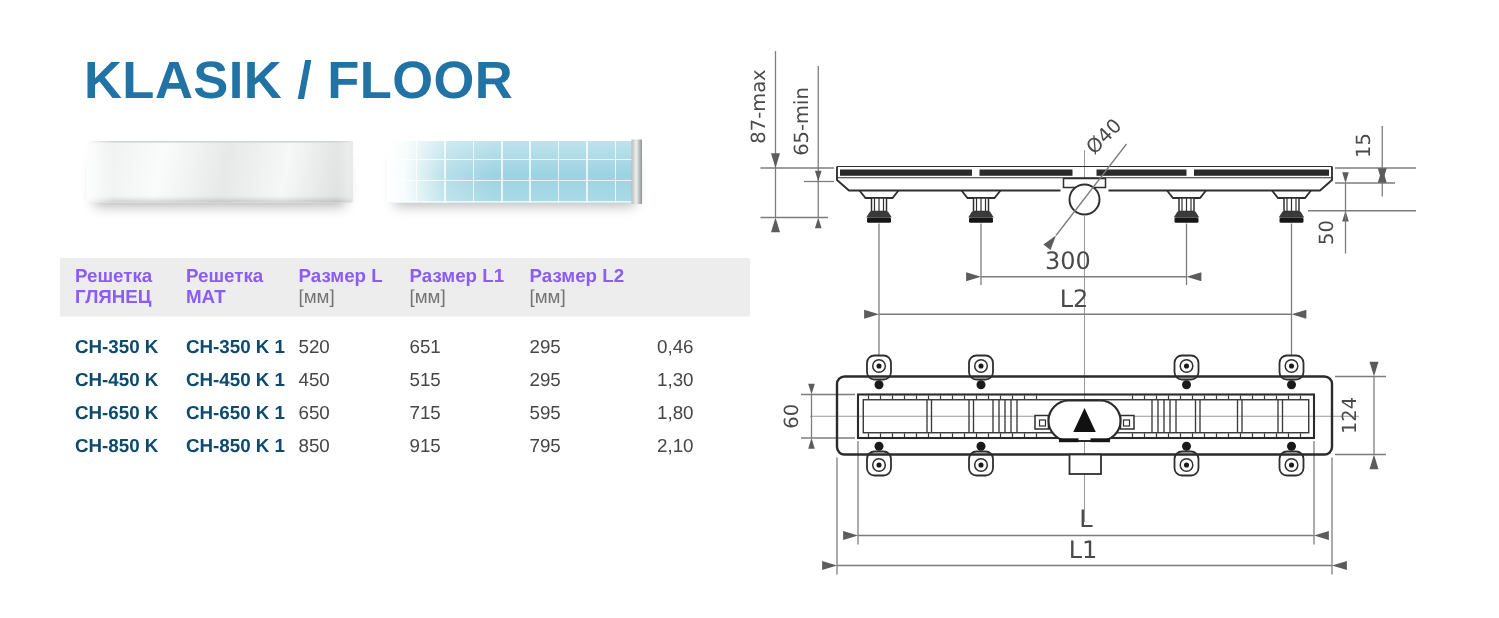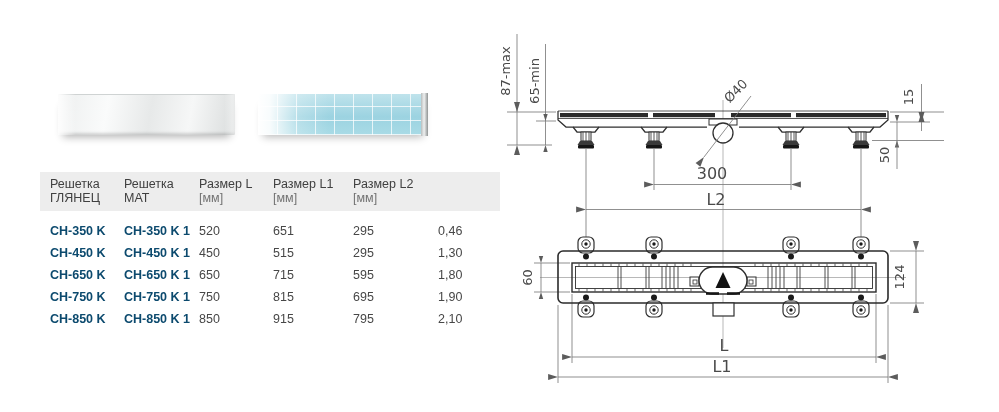--- a/index.html
+++ b/index.html
@@ -28,21 +28,21 @@
   #photo-tiled::before{content:'';position:absolute;inset:0;
      background:linear-gradient(90deg,#fff 0%,rgba(255,255,255,.92) 7%,
                 rgba(255,255,255,.25) 24%,rgba(255,255,255,0) 42%);}
   #photo-tiled::after{content:'';position:absolute;right:0;top:-1px;bottom:-1px;width:7px;
      background:linear-gradient(90deg,#b9bdbd,#eef0f0 45%,#8f9393);}
 
   
   #spec-table{position:absolute;left:40px;top:172px;width:460px;font-size:12.5px;}
   .thead{display:grid;grid-template-columns:74px 75px 74px 80px 85px 72px;
          background:#ededed;padding:5px 0 6px 10px;box-sizing:border-box;width:460px;}
-  .th .l1{color:#404040;font-weight:normal;line-height:14px;}
+  .th .l1{color:#8b5cf6;font-weight:bold;line-height:14px;}
   .th .l2{color:#38109;line-height:14px;}
   .th .l2{color:#737373;line-height:14px;}
   .tbody{margin-top:9px;}
   .tr{display:grid;grid-template-columns:74px 75px 74px 80px 85px 72px;
       padding-left:10px;height:22px;align-items:center;}
   .td{color:#474747;}
   .td.model{color:#0c4a6e;font-weight:bold;}
 
   
   #drawings{position:absolute;left:0;top:0;width:999px;height:412px;}
@@ -53,20 +53,21 @@
   .dimtxt{fill:#4a4a4a;font-family:"DejaVu Sans",sans-serif;font-size:13px;}
   .dimtxt-big{fill:#4a4a4a;font-family:"DejaVu Sans",sans-serif;font-size:16px;}
   #ticks line{stroke:#3a3a3a;stroke-width:.8;}
   #mesh line{stroke:#3a3a3a;stroke-width:.9;}
 </style>
 </head>
 <body>
 
 <div id="page">
 
+  <div id="title">KLASIK / FLOOR</div>
 
   <div id="photo-glossy" class="photo"></div>
   <div id="photo-tiled" class="photo"></div>
 
   <div id="spec-table">
     <div class="thead">
       <div class="th">
         <div class="l1">Решетка</div>
           <div class="l1">ГЛЯНЕЦ</div>
       </div>
@@ -104,28 +105,20 @@
         <div class="td">295</div>
         <div class="td">1,30</div>
       </div>
       <div class="tr">
         <div class="td model">CH-650 K</div>
         <div class="td model">CH-650 K 1</div>
         <div class="td">650</div>
         <div class="td">715</div>
         <div class="td">595</div>
         <div class="td">1,80</div>
-      </div>
-      <div class="tr">
-        <div class="td model">CH-750 K</div>
-        <div class="td model">CH-750 K 1</div>
-        <div class="td">750</div>
-        <div class="td">815</div>
-        <div class="td">695</div>
-        <div class="td">1,90</div>
       </div>
       <div class="tr">
         <div class="td model">CH-850 K</div>
         <div class="td model">CH-850 K 1</div>
         <div class="td">850</div>
         <div class="td">915</div>
         <div class="td">795</div>
         <div class="td">2,10</div>
       </div>
     </div>

